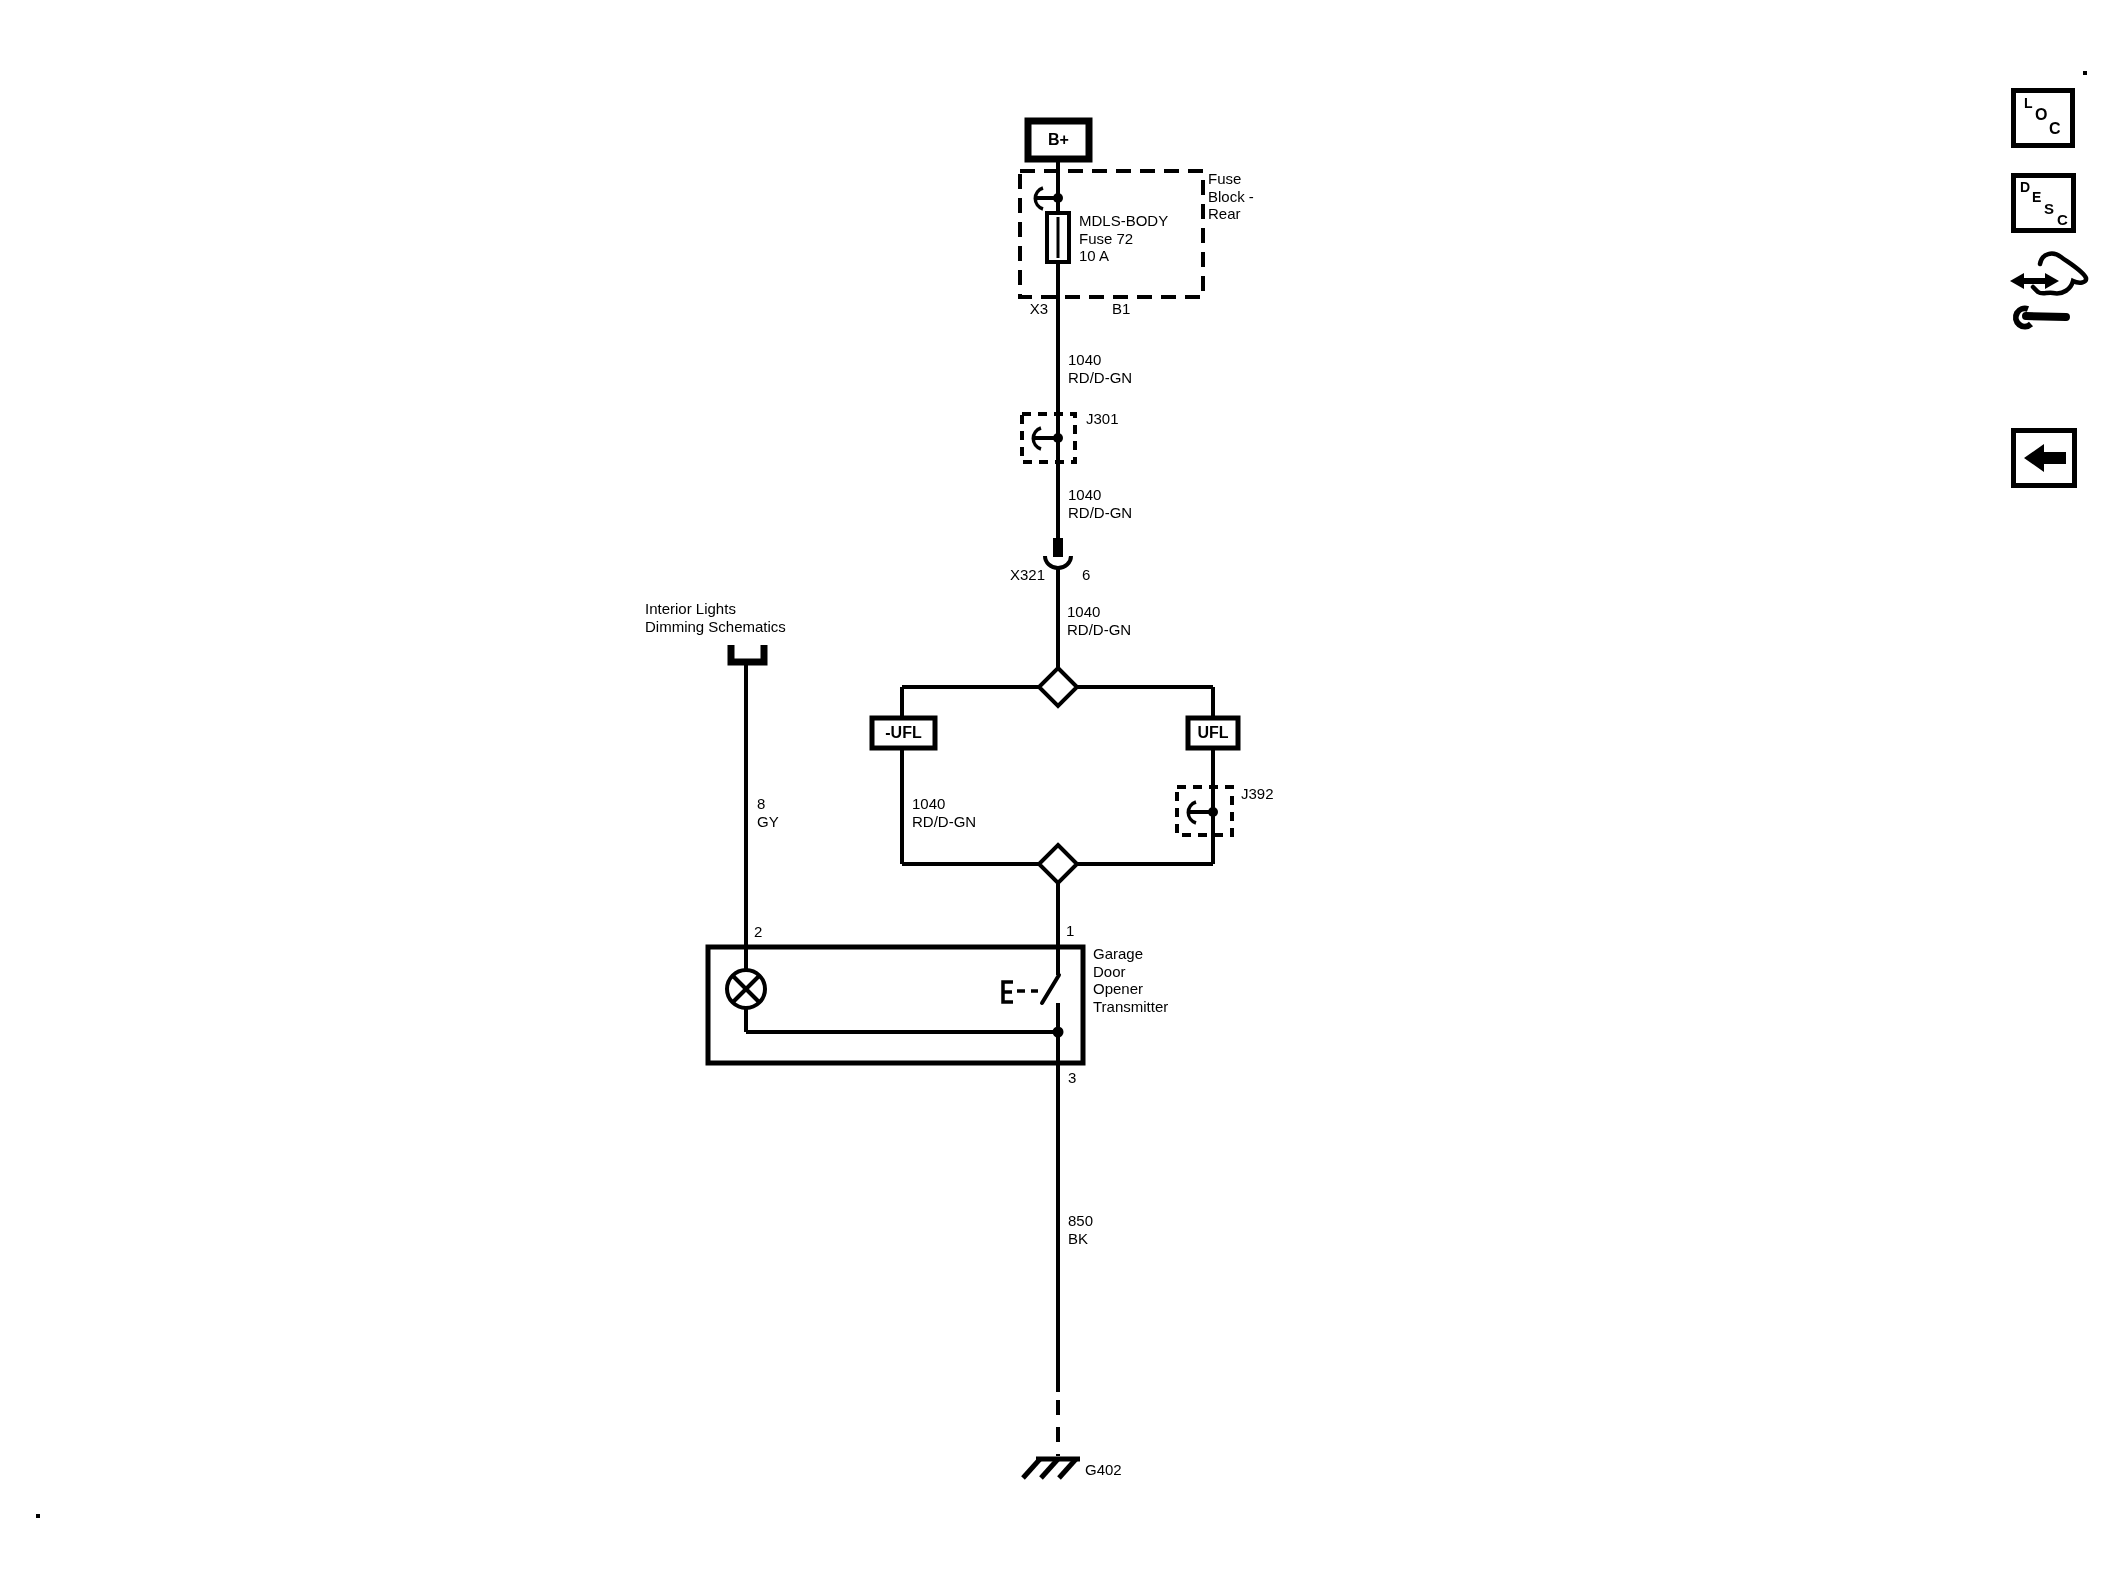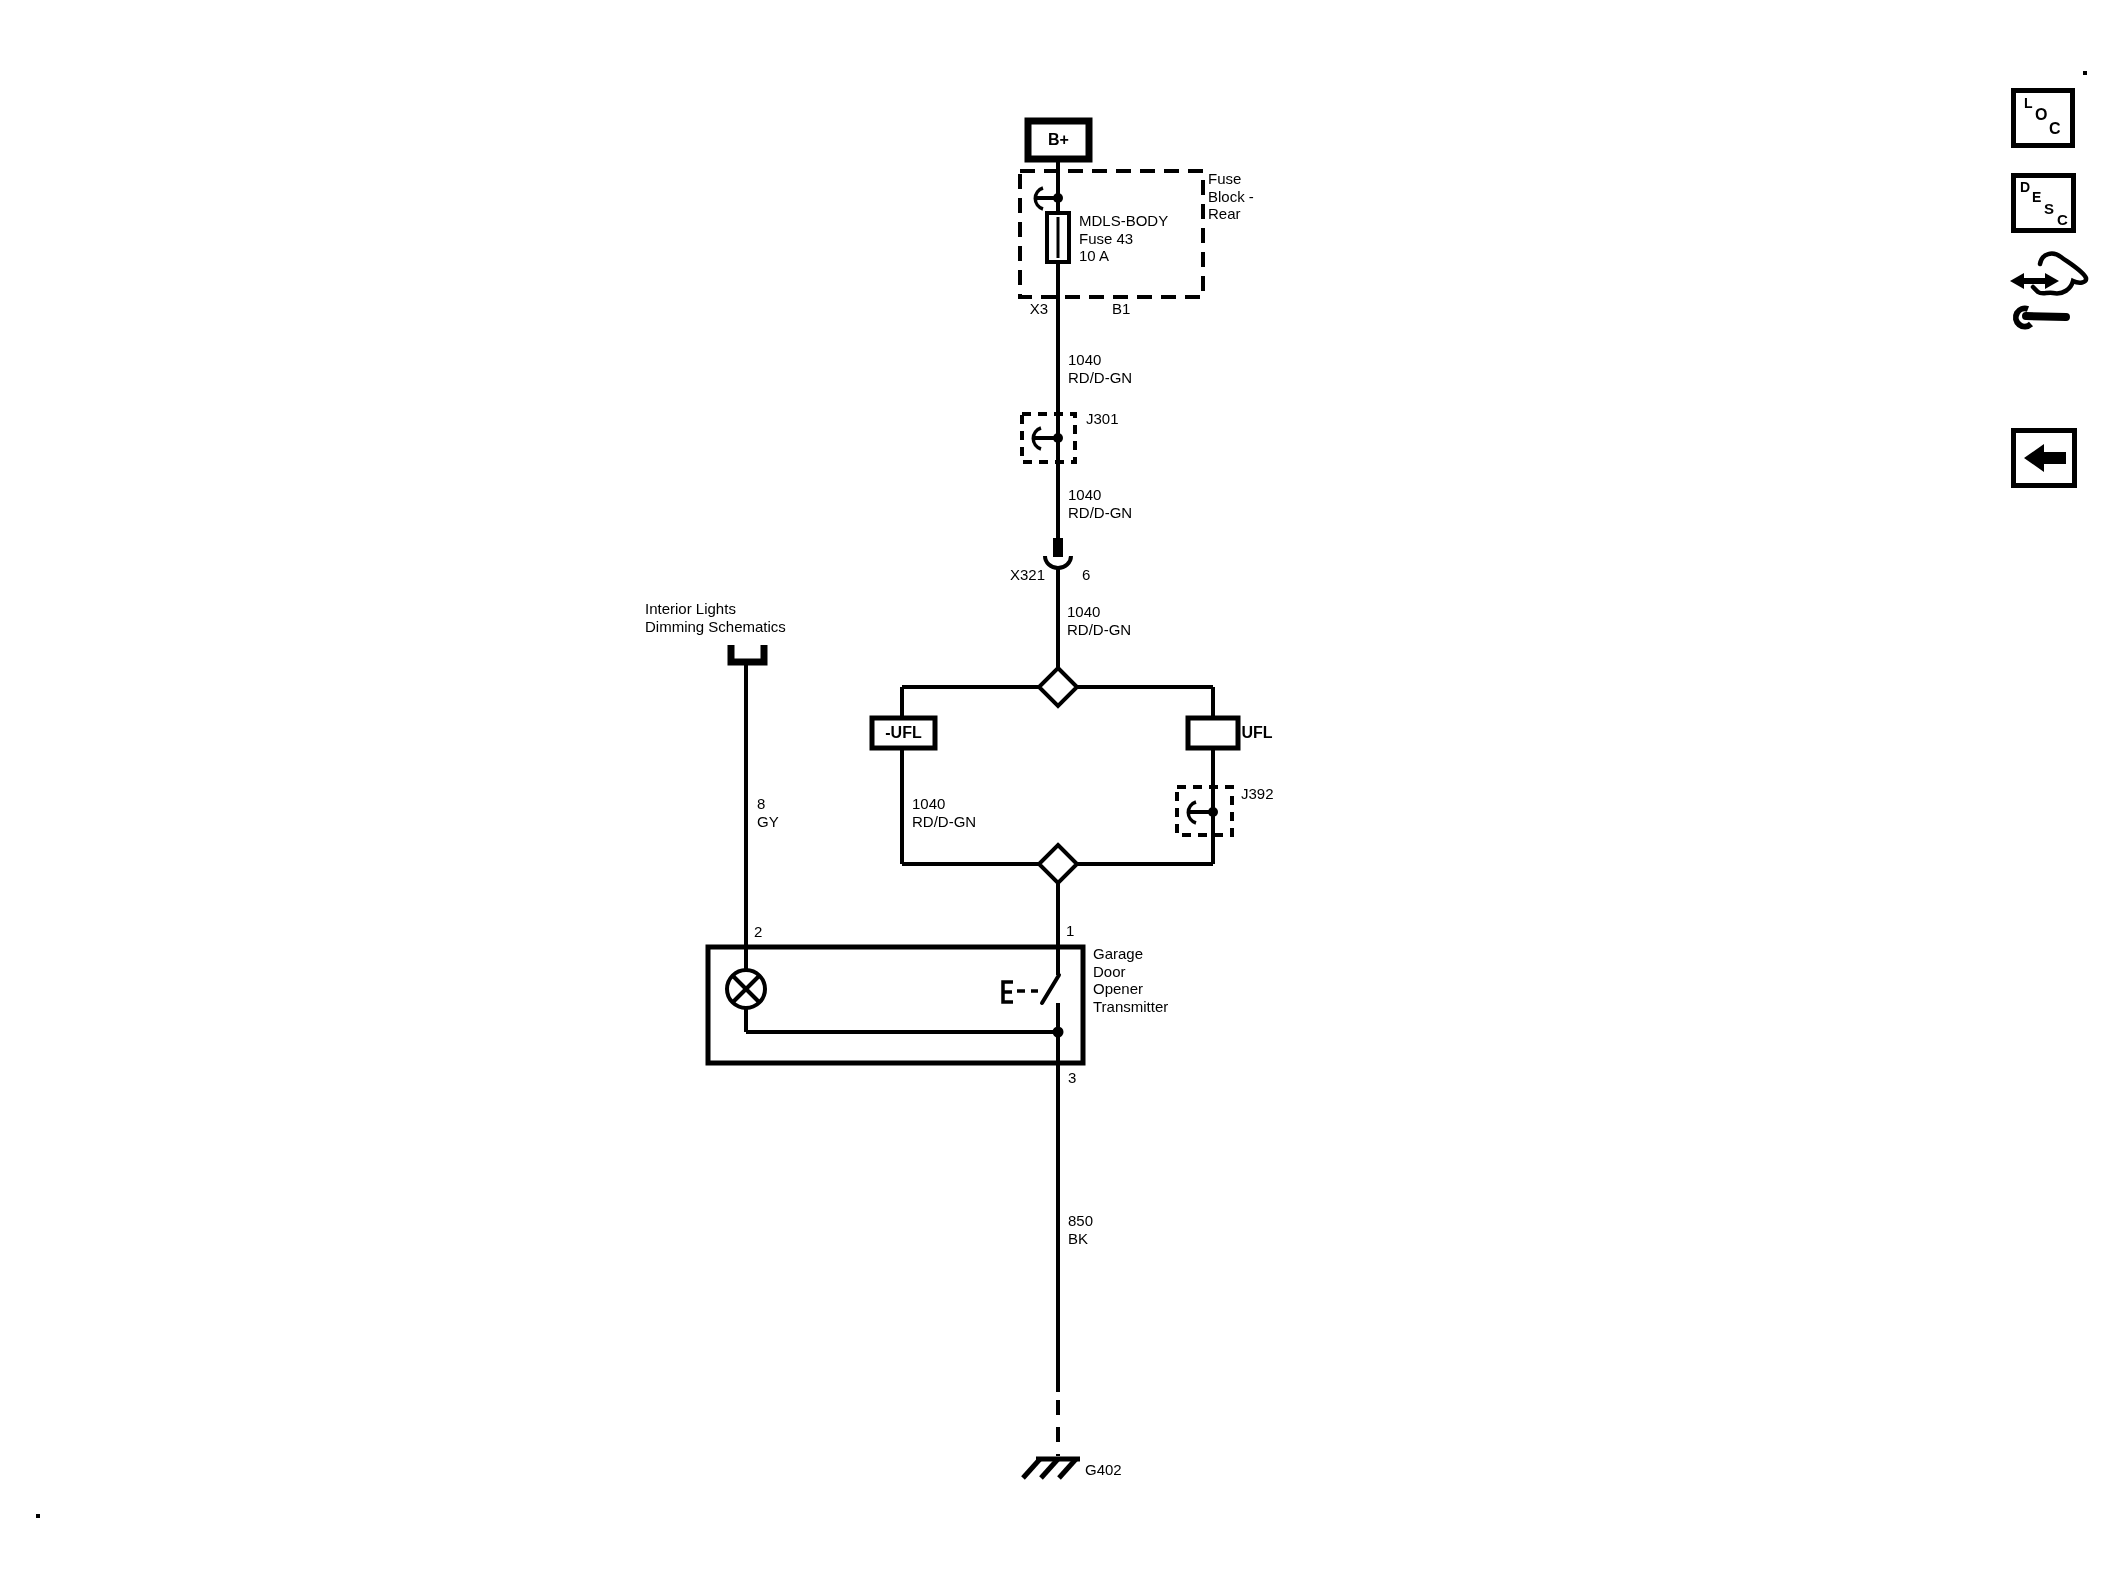--- a/index.html
+++ b/index.html
@@ -151,21 +151,21 @@
   <div class="boxtext" style="left:1028px;top:121px;width:61px;height:38px;">B+</div>
 
   <div class="lbl" style="left:1208px;top:170px;">
     <div>Fuse</div>
     <div>Block -</div>
     <div>Rear</div>
   </div>
 
   <div class="lbl" style="left:1079px;top:212px;">
     <div>MDLS-BODY</div>
-    <div>Fuse 43</div>
+    <div>Fuse 72</div>
     <div>10 A</div>
   </div>
 
   <div class="lbl right" style="left:1012px;top:300px;width:36px;">X3</div>
   <div class="lbl" style="left:1112px;top:300px;">B1</div>
 
   <div class="lbl" style="left:1068px;top:351px;">
     <div>1040</div>
     <div>RD/D-GN</div>
   </div>
@@ -184,21 +184,21 @@
     <div>1040</div>
     <div>RD/D-GN</div>
   </div>
 
   <div class="lbl center" style="left:645px;top:600px;width:202px;">
     <div>Interior Lights</div>
     <div>Dimming Schematics</div>
   </div>
 
   <div class="boxtext" style="left:872px;top:718px;width:63px;height:30px;">-UFL</div>
-  <div class="boxtext" style="left:1232px;top:718px;width:50px;height:30px;">UFL</div>
+  <div class="boxtext" style="left:1188px;top:718px;width:50px;height:30px;">UFL</div>
 
   <div class="lbl" style="left:1241px;top:785px;">J392</div>
 
   <div class="lbl" style="left:912px;top:795px;">
     <div>1040</div>
     <div>RD/D-GN</div>
   </div>
 
   <div class="lbl" style="left:757px;top:795px;">
     <div>8</div>

